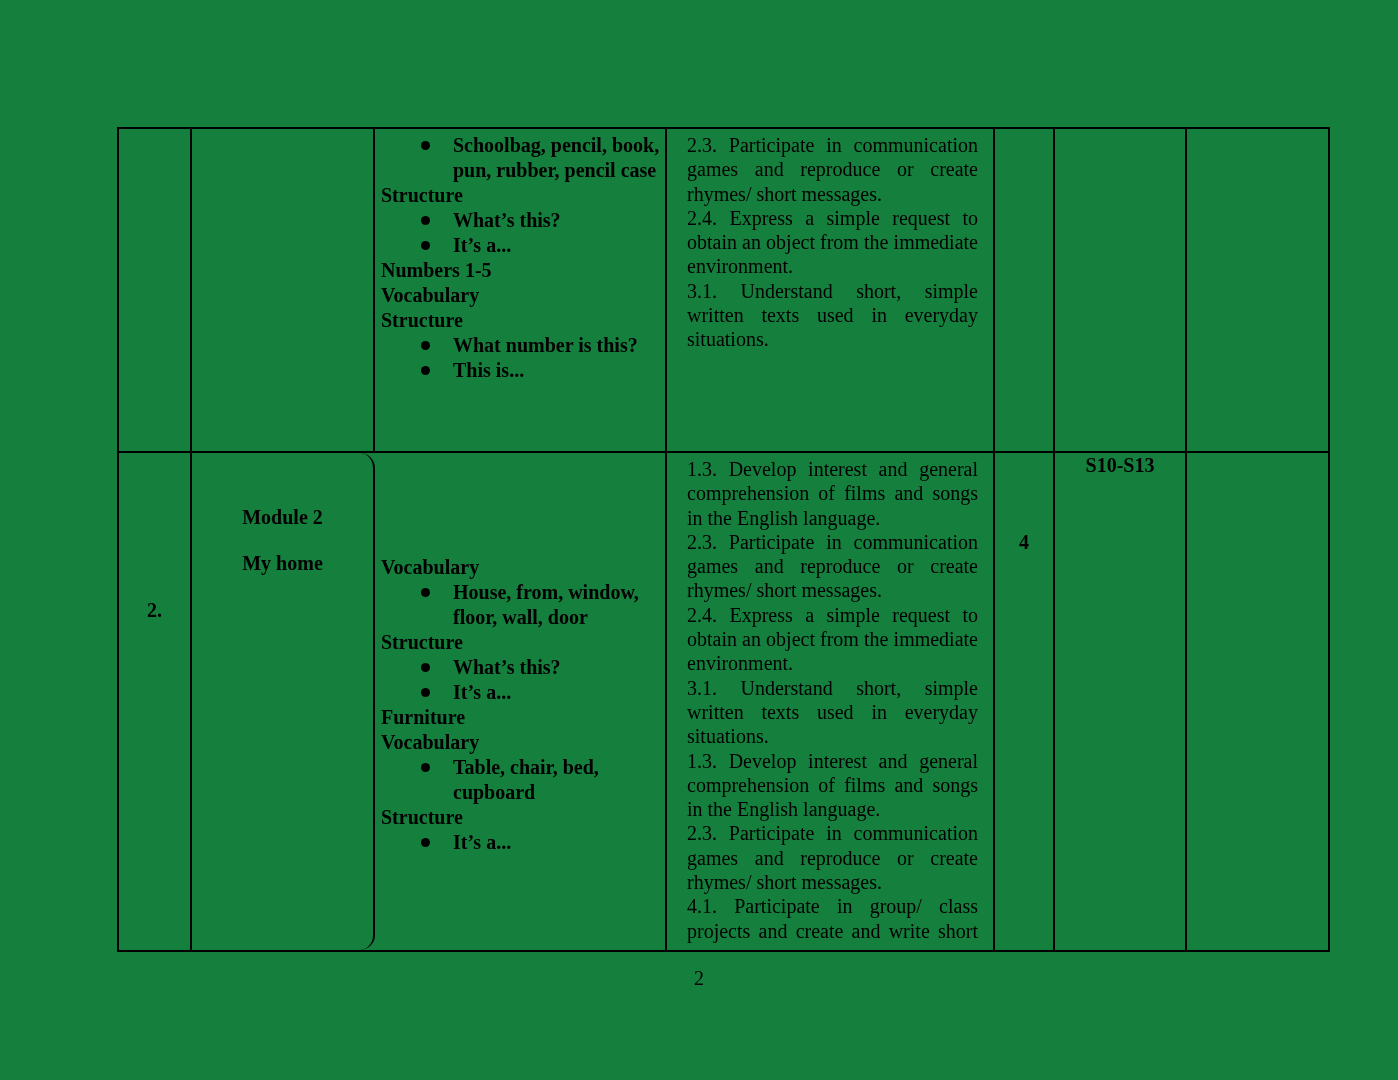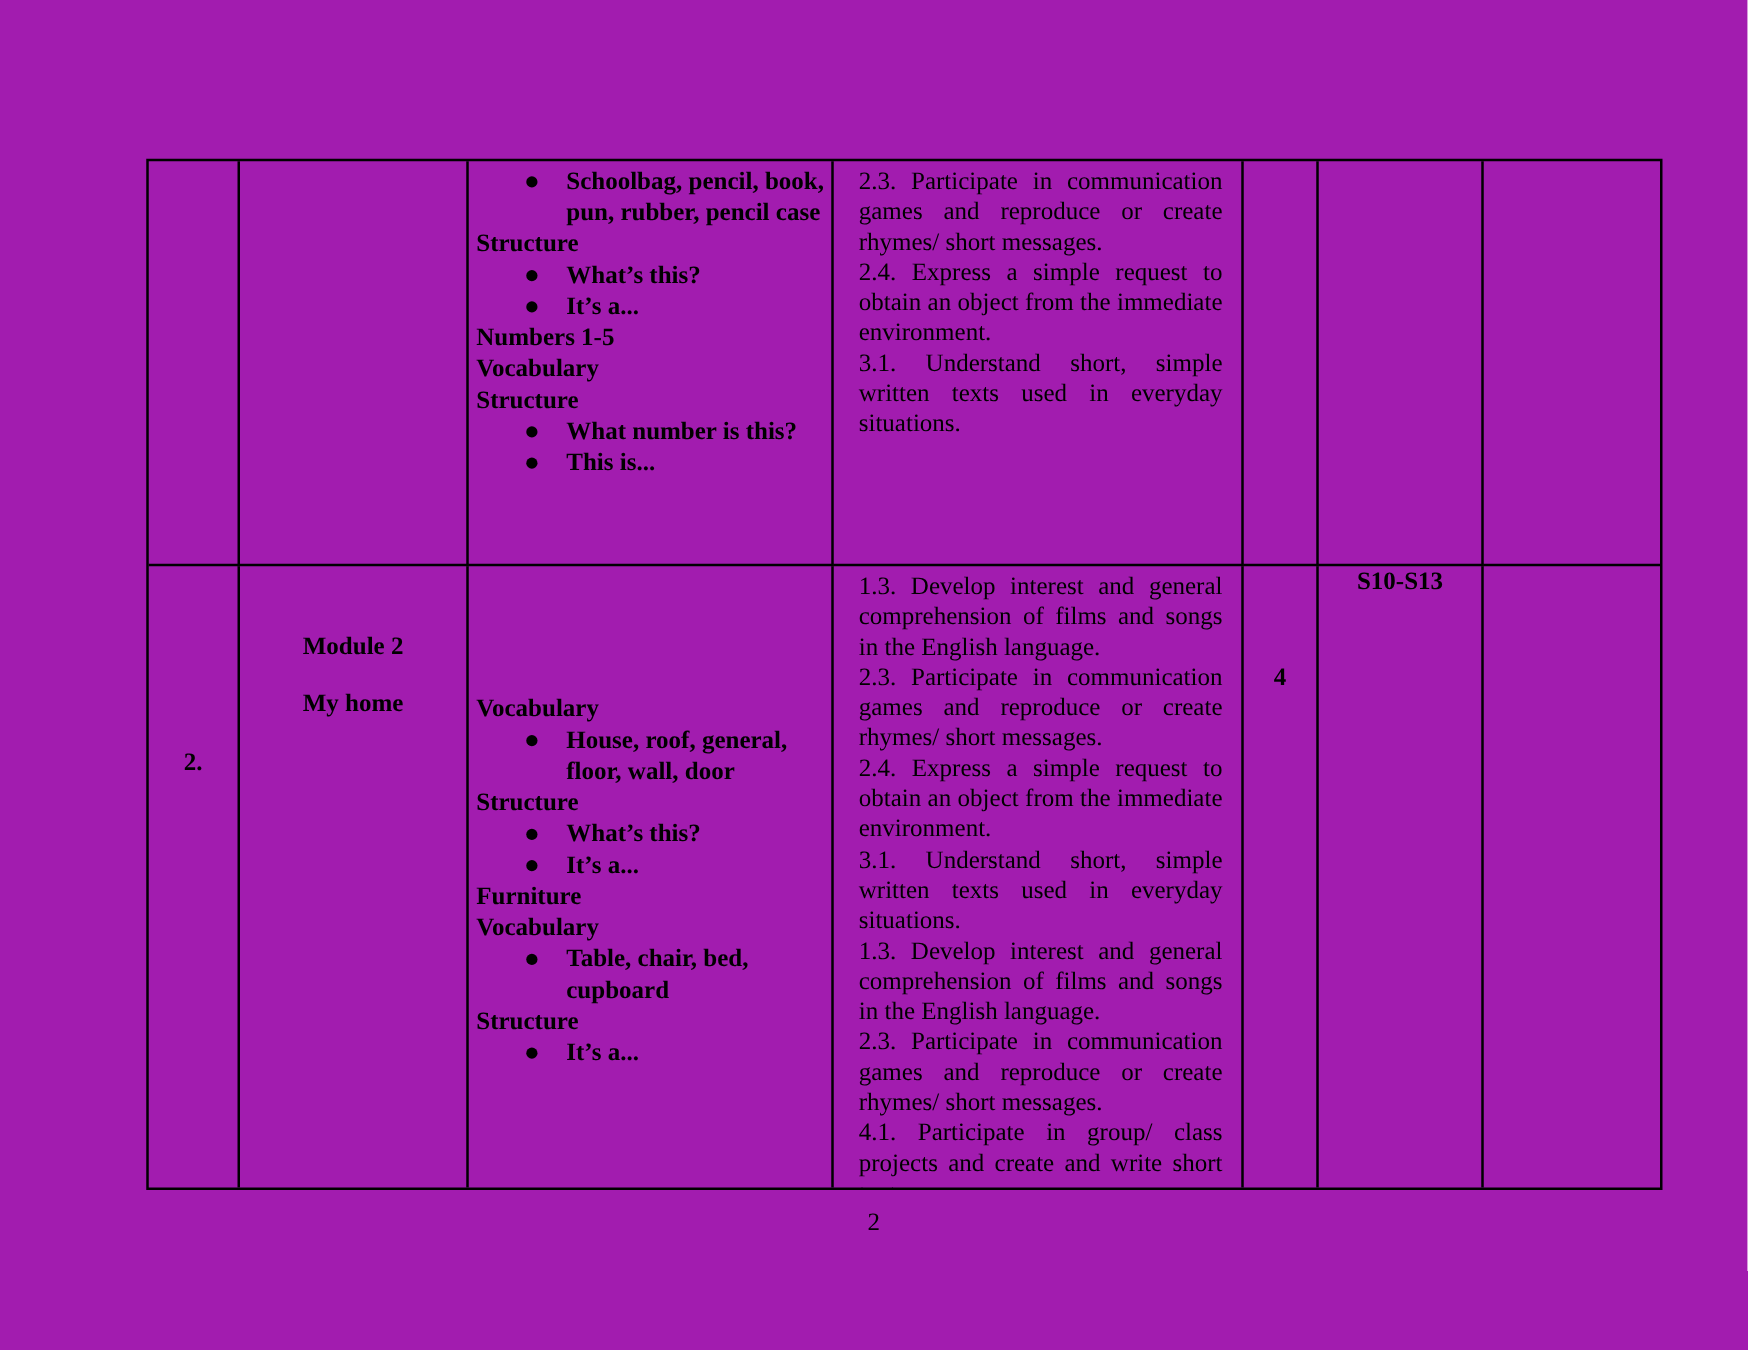--- a/index.html
+++ b/index.html
@@ -6,21 +6,21 @@
     margin: 0;
     padding: 0;
     background: #ffffff;
     font-family: "Liberation Serif", serif;
     color: #000000;
   }
   .sheet {
     position: relative;
     width: 1398px;
     height: 1080px;
-    background: #a21caf;
+    background: #15803d;
     overflow: hidden;
   }
   .curriculum-table {
     position: absolute;
     left: 117px;
     top: 127px;
     width: 1213px;
     height: 825px;
     box-sizing: border-box;
     border: 2px solid #000000;
@@ -38,21 +38,21 @@
   .cell.last-row { border-bottom: none; }
 
   
   .c-num, .c-module, .c-hours, .c-pages {
     font-weight: bold;
     font-size: 20px;
     line-height: 25px;
     text-align: center;
   }
   .r2.c-num    { padding-top: 145px; }
-  .r2.c-module { padding-top: 52px; }
+  .r2.c-module { padding-top: 52px; border-radius: 15px; }
   .r2.c-hours  { padding-top: 77px; }
   .r2.c-pages  { }
   .module-line + .module-line { margin-top: 21px; text-align: center; }
 
   
   .c-content {
     font-weight: bold;
     font-size: 20px;
     line-height: 25px;
   }
@@ -132,21 +132,21 @@
     <div class="cell r2 c-num last-row">2.</div>
     <div class="cell r2 c-module last-row">
       <div>
           <div class="module-line">Module 2</div>
           <div class="module-line">My home</div>
         </div>
     </div>
     <div class="cell r2 c-content last-row">
       <div>
           <div class="heading">Vocabulary</div>
-          <div class="bullet-item"><span class="bullet-marker"></span><span>House, roof, general, floor, wall, door</span></div>
+          <div class="bullet-item"><span class="bullet-marker"></span><span>House, from, window, floor, wall, door</span></div>
           <div class="heading">Structure</div>
           <div class="bullet-item"><span class="bullet-marker"></span><span>What’s this?</span></div>
           <div class="bullet-item"><span class="bullet-marker"></span><span>It’s a...</span></div>
           <div class="heading">Furniture</div>
           <div class="heading">Vocabulary</div>
           <div class="bullet-item"><span class="bullet-marker"></span><span>Table, chair, bed, cupboard</span></div>
           <div class="heading">Structure</div>
           <div class="bullet-item"><span class="bullet-marker"></span><span>It’s a...</span></div>
         </div>
     </div>

